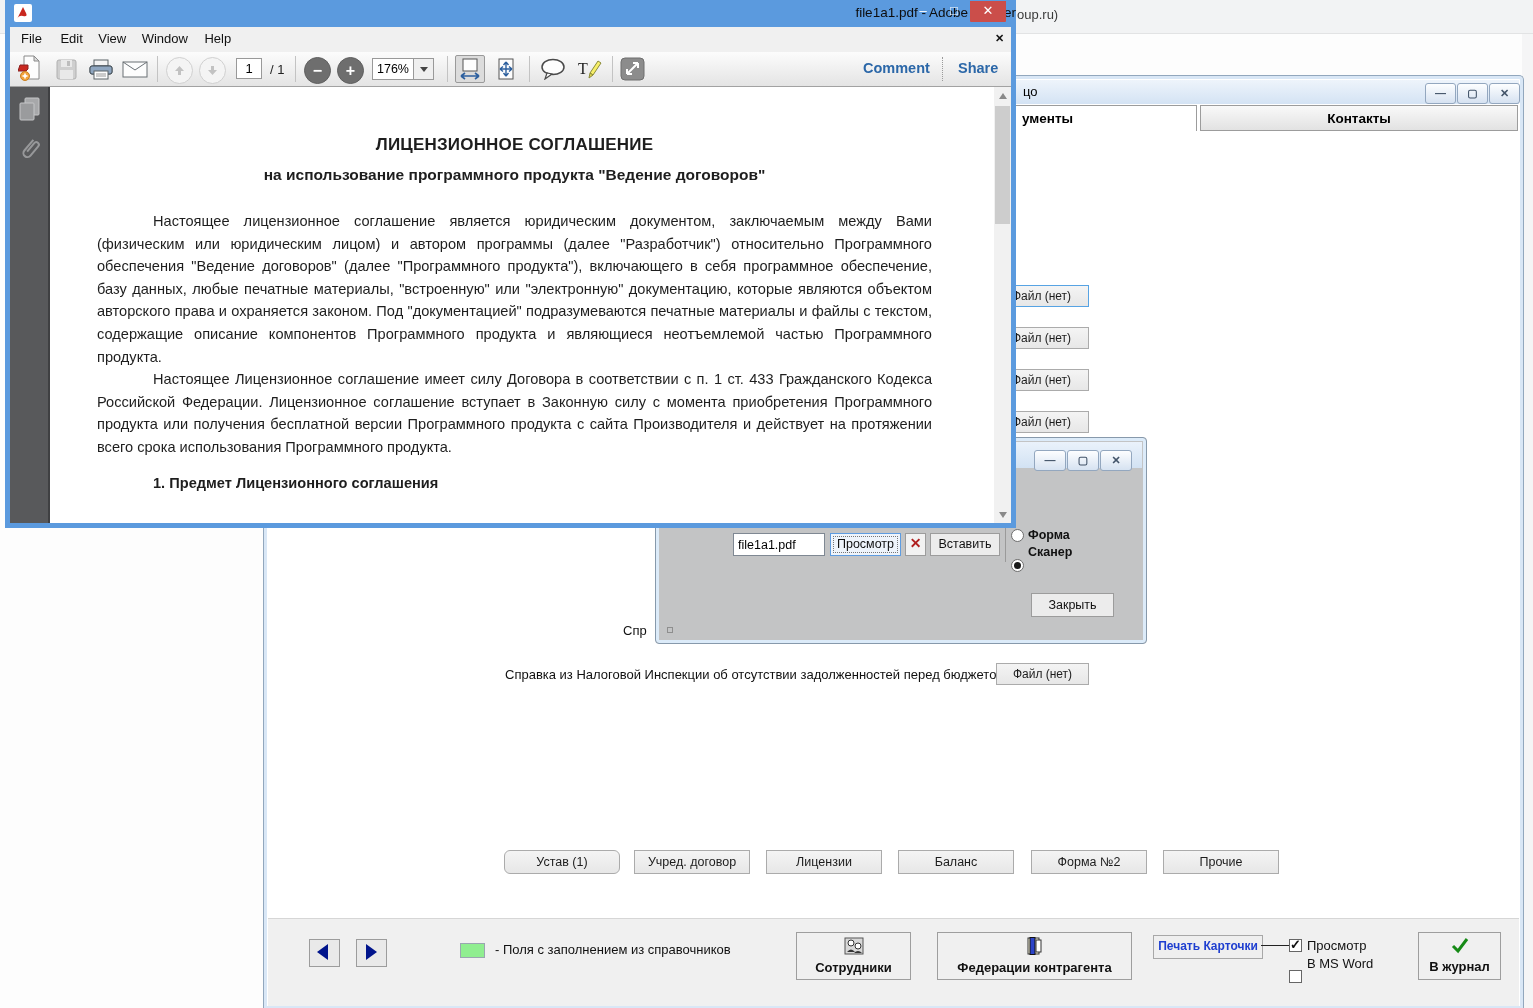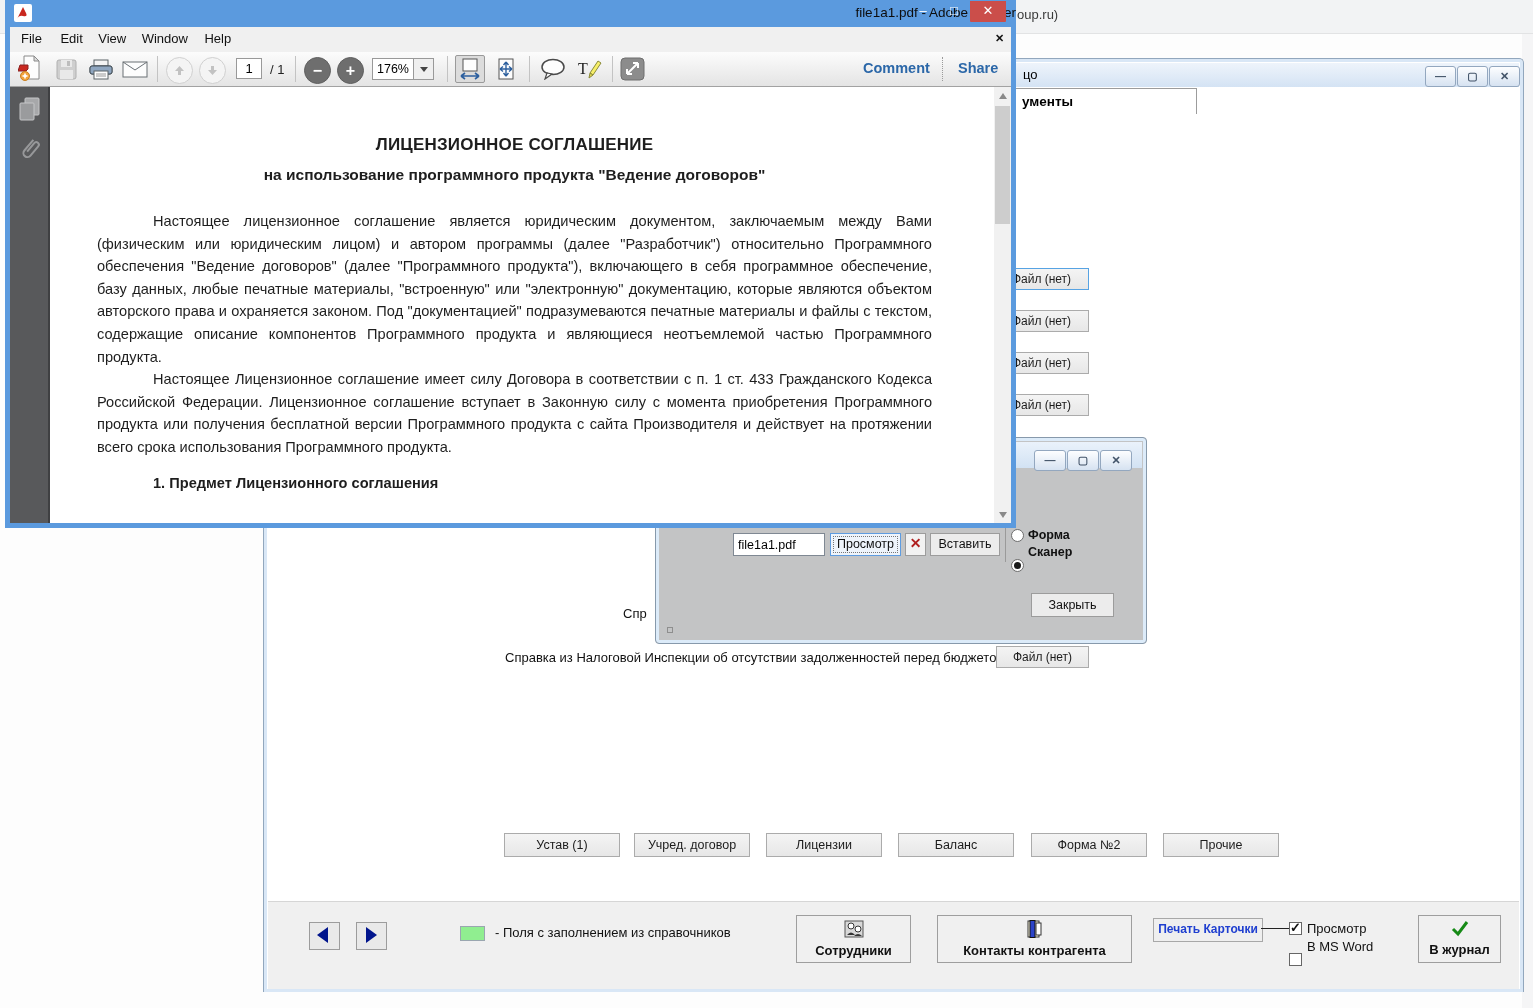--- a/index.html
+++ b/index.html
@@ -6,21 +6,21 @@
   body{width:1533px;height:1008px;overflow:hidden;font-family:"Liberation Sans",sans-serif;}
   .root{position:relative;width:1533px;height:1008px;background:#f5f5f6;overflow:hidden;}
   .abs{position:absolute;}
 
   
   .topstrip{left:0;top:0;width:1533px;height:33px;background:#f2f3f4;border-bottom:1px solid #e2e3e4;}
   .topstrip .frag{position:absolute;left:1017px;top:7px;font-size:13px;color:#3a3a3a;}
   .main-content{left:0;top:34px;width:1522px;height:974px;background:#fdfdfd;}
 
   
-  .card{left:263px;top:58px;width:1259px;height:933px;background:#fff;
+  .card{left:263px;top:75px;width:1259px;height:933px;background:#fff;
         border:1px solid #92a7bd;border-bottom:none;border-radius:5px 5px 0 0;
         box-shadow:inset 0 0 0 3px #d9e7f6;z-index:20;}
   .card-titlebar{left:4px;top:4px;width:1251px;height:24px;
         background:linear-gradient(#eef4fb,#d4e3f4);}
   .card-title-frag{position:absolute;left:755px;top:4px;font-size:13px;color:#000;}
   .winbtn{width:29px;height:19px;border:1px solid #93a7bf;border-radius:3px;
         background:linear-gradient(#fdfeff,#d6e2f1);color:#44556a;font-size:11px;
         text-align:center;line-height:18px;font-weight:bold;}
   .tab{height:26px;font-size:13.5px;font-weight:bold;color:#000;box-sizing:border-box;}
   .tab-active{background:#fff;border:1px solid #9c9c9c;border-bottom:none;}
@@ -129,32 +129,35 @@
     <div class="abs card-titlebar">
       <span class="card-title-frag">цо</span>
     </div>
     <div class="abs winbtn" style="left:1161px;top:7px;">—</div>
     <div class="abs winbtn" style="left:1193px;top:7px;">▢</div>
     <div class="abs winbtn" style="left:1225px;top:7px;">✕</div>
 
     <div class="abs tab tab-active" style="left:297px;top:29px;width:636px;">
       <span class="tab-label-frag">ументы</span>
     </div>
+    <div class="abs tab tab-idle" style="left:936px;top:29px;width:318px;">
+      <span>Контакты</span>
+    </div>
 
     <div class="abs btn filebtn focused" style="left:730px;top:209px;">Файл (нет)</div>
     <div class="abs btn filebtn" style="left:730px;top:251px;">Файл (нет)</div>
     <div class="abs btn filebtn" style="left:730px;top:293px;">Файл (нет)</div>
     <div class="abs btn filebtn" style="left:730px;top:335px;">Файл (нет)</div>
 
     <span class="abs plainlabel" style="left:359px;top:547px;">Спр</span>
 
     <span class="abs plainlabel" style="left:241px;top:591px;">Справка из Налоговой Инспекции об отсутствии задолженностей перед бюджетом</span>
     <div class="abs btn filebtn" style="left:732px;top:587px;width:93px;">Файл (нет)</div>
 
-    <div class="abs btn catbtn" style="left:240px;top:774px;">Устав (1)</div>
+    <div class="abs btn catbtn" style="left:240px;top:774px;border-radius:6px;">Устав (1)</div>
     <div class="abs btn catbtn" style="left:370px;top:774px;">Учред. договор</div>
     <div class="abs btn catbtn" style="left:502px;top:774px;">Лицензии</div>
     <div class="abs btn catbtn" style="left:634px;top:774px;">Баланс</div>
     <div class="abs btn catbtn" style="left:767px;top:774px;">Форма №2</div>
     <div class="abs btn catbtn" style="left:899px;top:774px;">Прочие</div>
 
     <div class="abs bottom-panel">
       <div class="abs navbtn" style="left:41px;top:20px;">
           <div class="tri-l"></div>
         </div>
@@ -175,21 +178,21 @@
         </svg>
         <span class="cap">Сотрудники</span>
       </div>
 
       <div class="abs bigbtn" style="left:669px;top:13px;width:195px;height:48px;">
         <svg width="16" height="18" viewBox="0 0 16 18" style="margin-top:4px;">
           <rect x="1" y="1" width="11" height="16" fill="#fffbe0" stroke="#333"></rect>
           <rect x="3" y="0.5" width="5" height="17" fill="#2b43c8" stroke="#111"></rect>
           <rect x="9" y="3" width="5" height="12" fill="#fff" stroke="#333"></rect>
         </svg>
-        <span class="cap">Контакты контрагента</span>
+        <span class="cap">Федерации контрагента</span>
       </div>
 
       <div class="abs printbtn" style="left:885px;top:16px;">Печать Карточки</div>
       <div class="abs hline" style="left:993px;top:26px;width:28px;"></div>
 
       <div class="abs cb on" style="left:1021px;top:20px;"></div>
       <span class="abs cblabel" style="left:1039px;top:19px;">Просмотр</span>
       <div class="abs cb" style="left:1021px;top:38px;"></div>
       <span class="abs cblabel" style="left:1039px;top:37px;">В MS Word</span>
 

